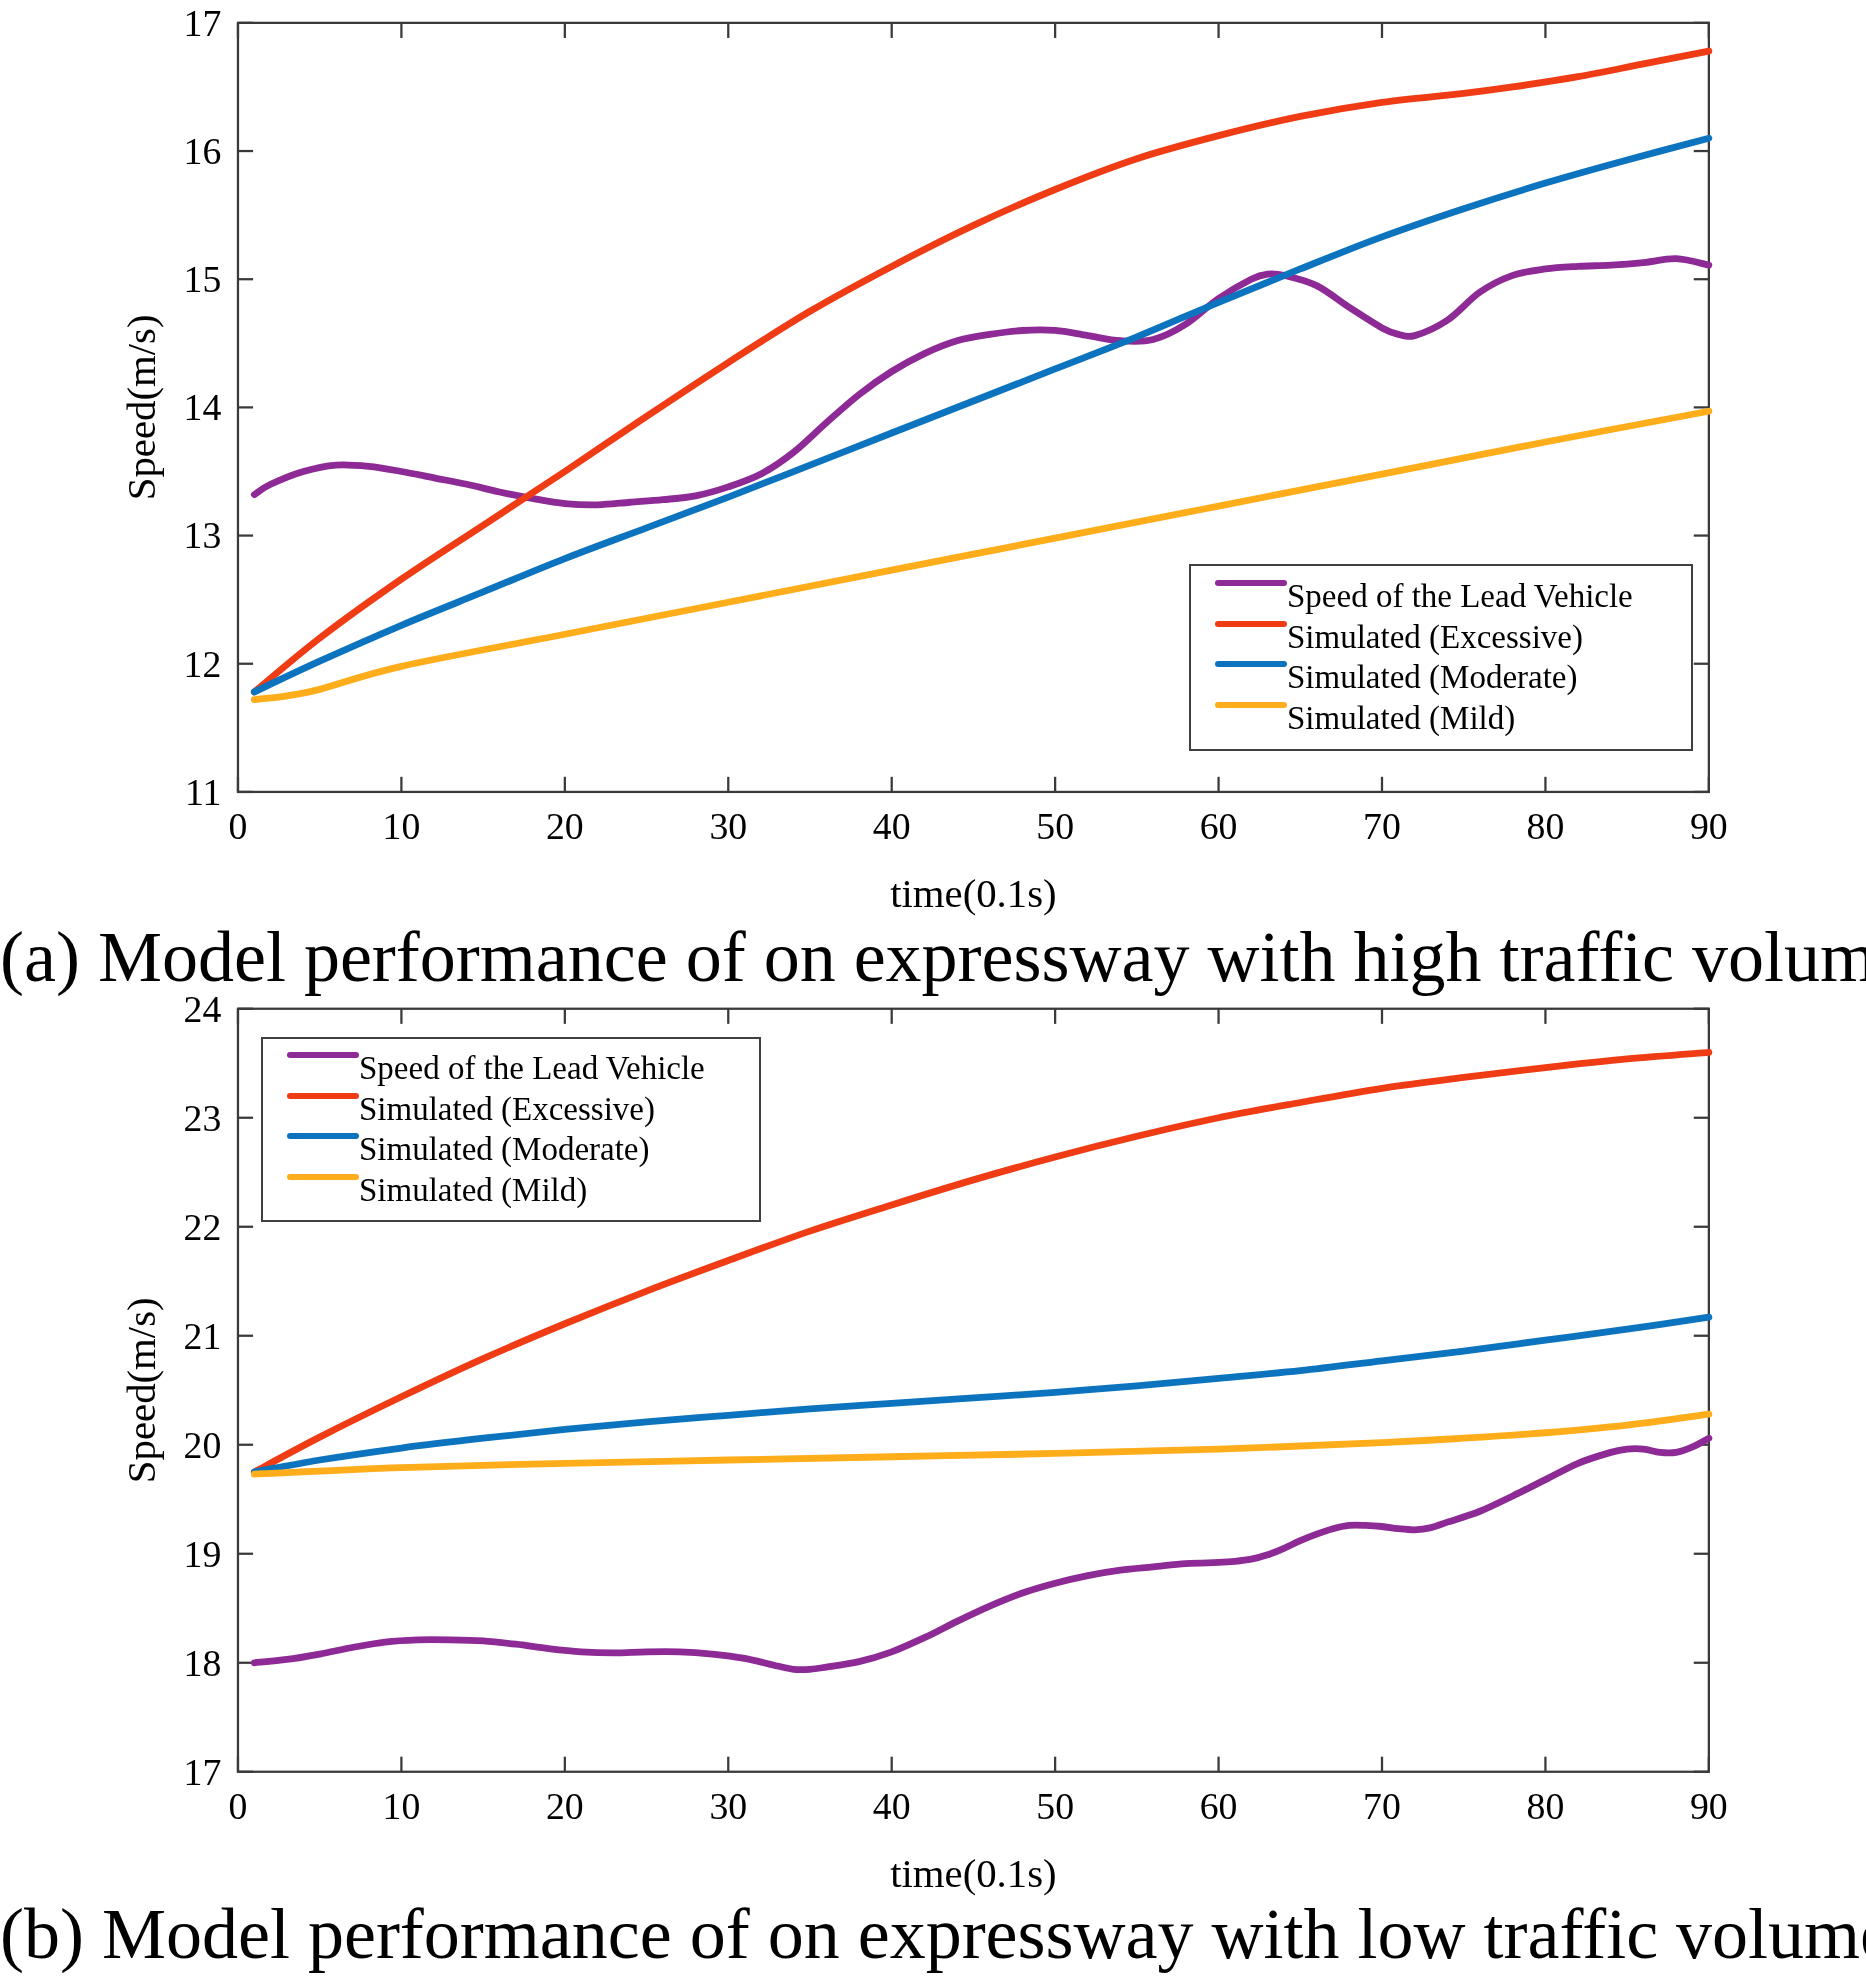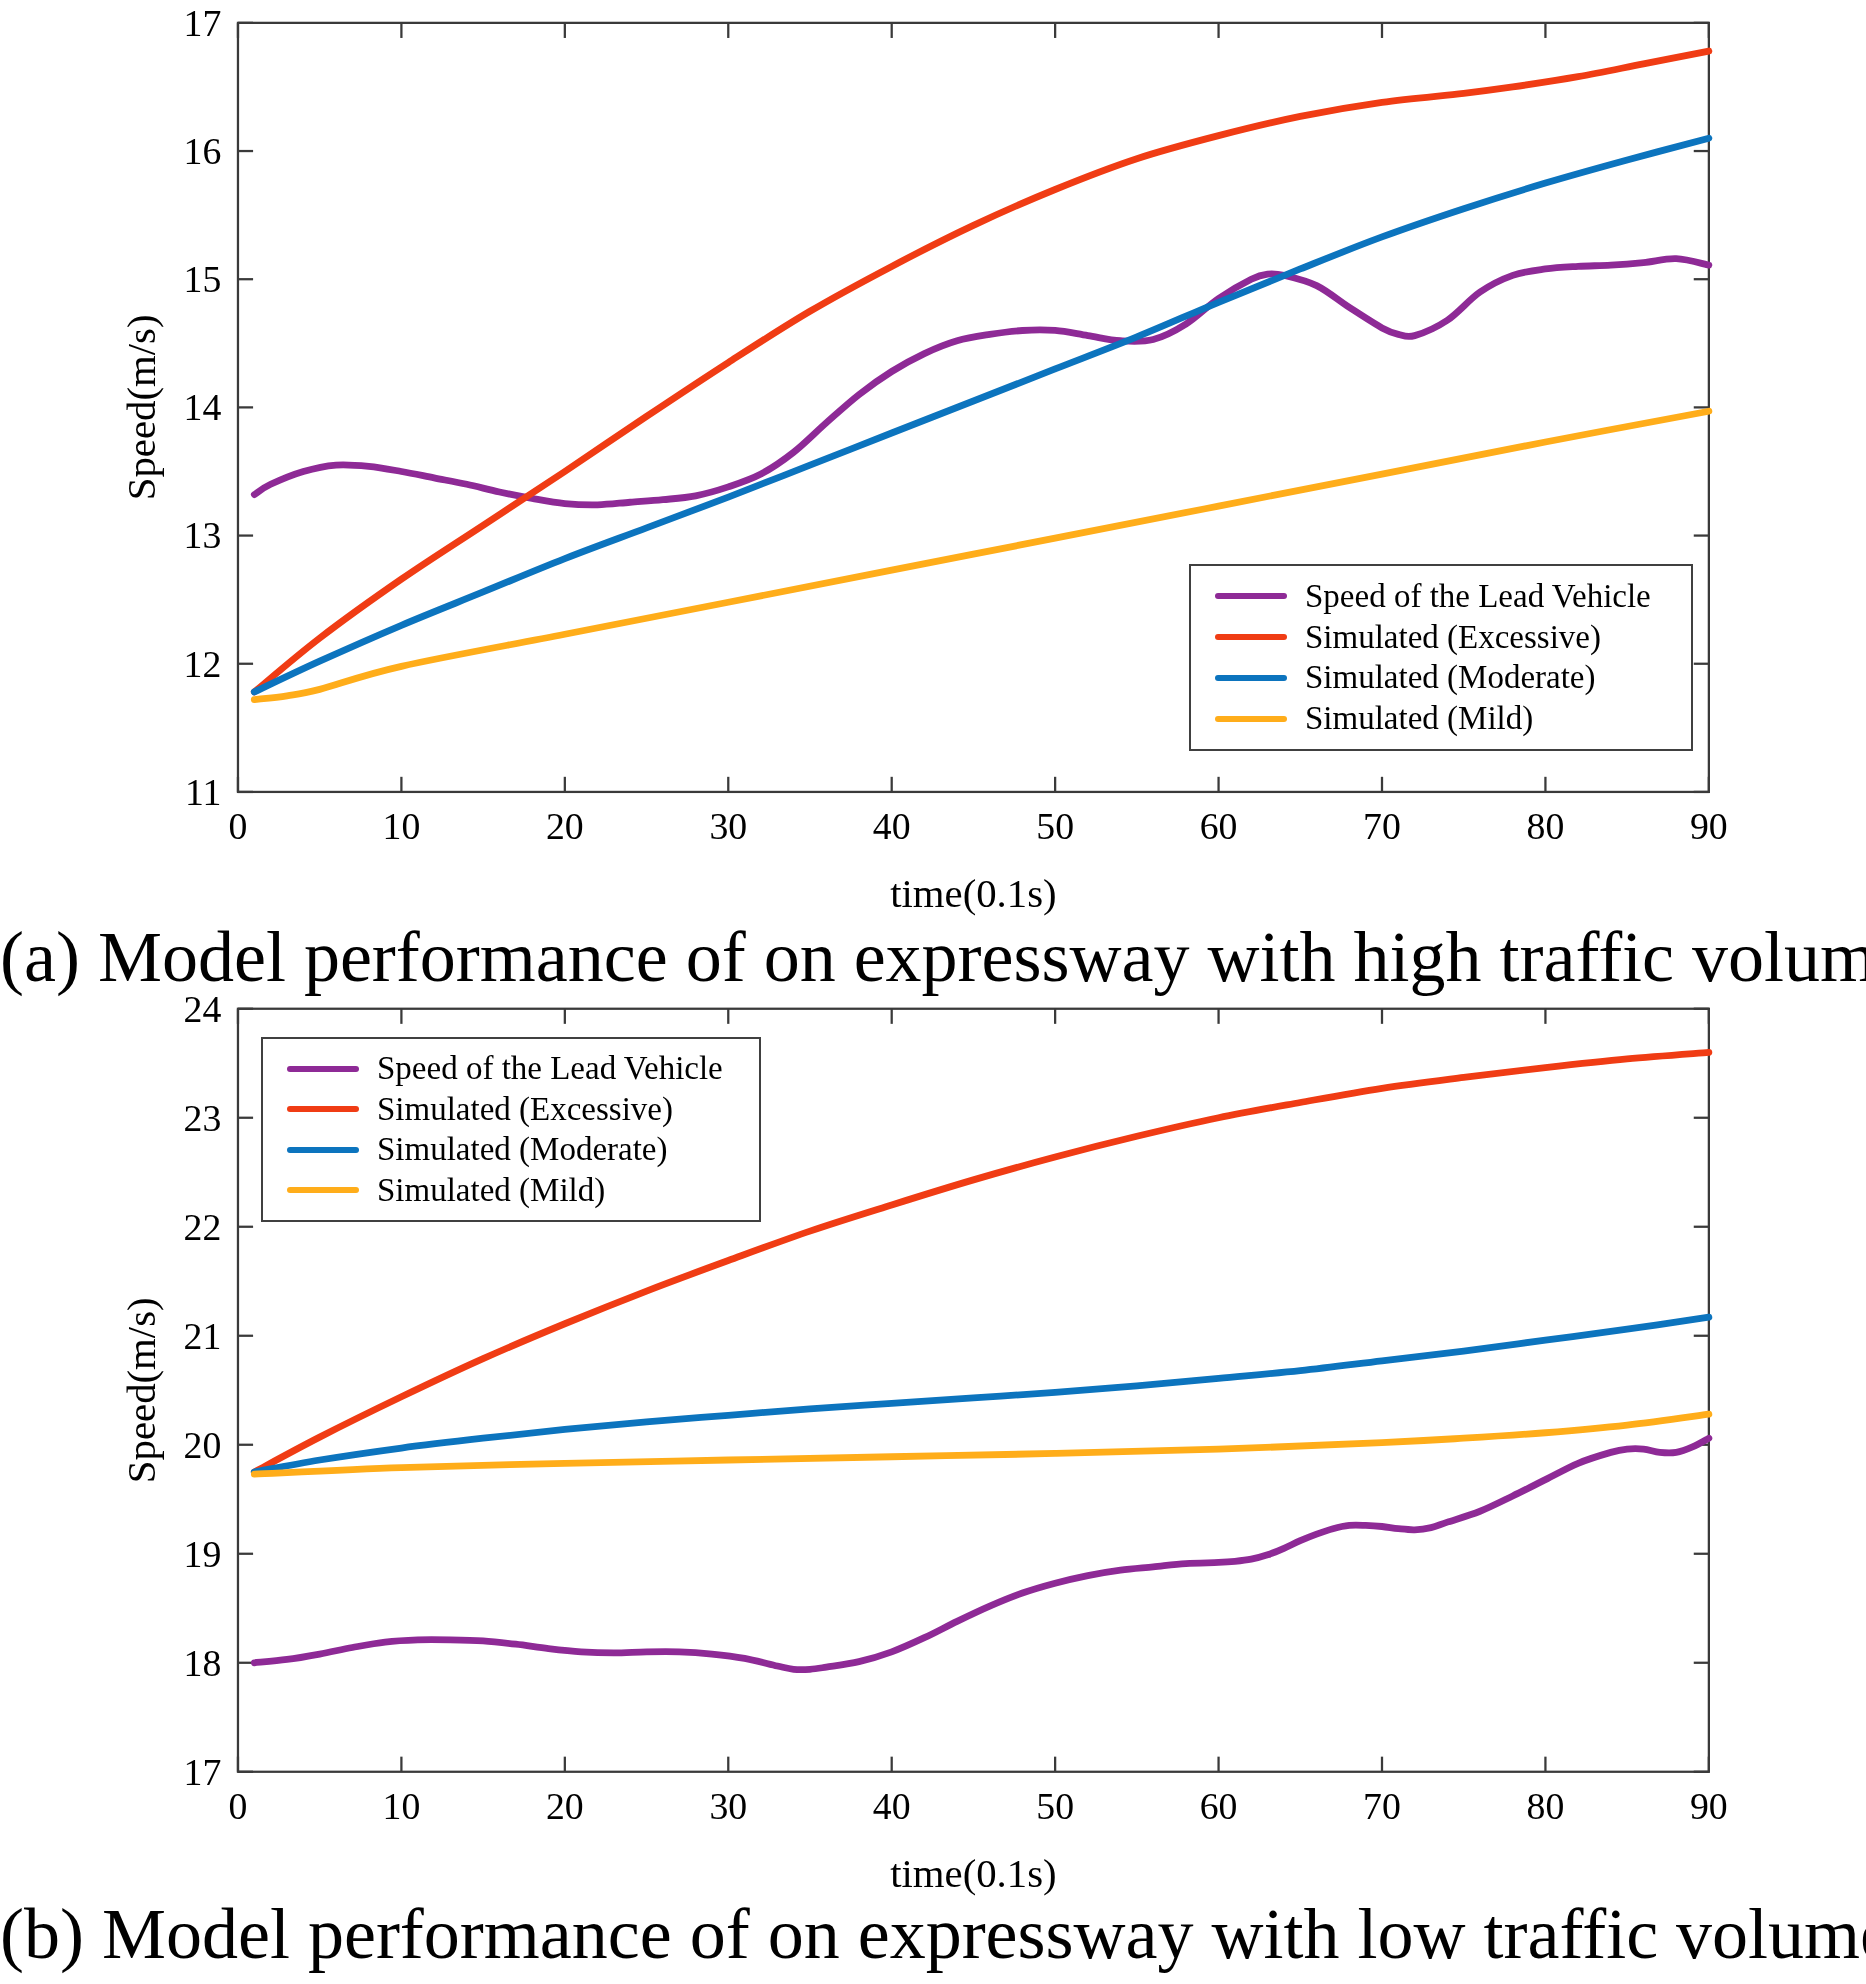--- a/index.html
+++ b/index.html
@@ -5,21 +5,21 @@
   html,body{margin:0;padding:0;background:#fff;}
   body{width:1866px;height:1985px;position:relative;font-family:"Liberation Serif","DejaVu Serif",serif;}
   #figure{position:absolute;left:0;top:0;width:1866px;height:1985px;background:#fff;}
   #charts-svg{position:absolute;left:0;top:0;}
   .caption{position:absolute;left:0;width:1866px;text-align:center;font-size:72px;color:#000;
            white-space:nowrap;letter-spacing:0px;}
   #caption-a{top:916px;}
   #caption-b{top:1893px;}
   .legend{position:absolute;background:#ffffff;border:2.3px solid #404040;box-sizing:border-box;
           display:flex;flex-direction:column;justify-content:space-evenly;padding:6px 7.6px 6px 24px;}
-  .legend-row{display:flex;align-items:center;gap:18px;}
+  .legend-row{display:flex;align-items:flex-start;}
   .legend-swatch{width:72px;height:6px;border-radius:3px;flex:none;}
   .legend-label{font-size:33px;color:#000;white-space:nowrap;line-height:1;}
   svg text{font-family:"Liberation Serif","DejaVu Serif",serif;fill:#000;}
 </style>
 </head>
 <body>
 
 <div id="figure">
   <div id="charts-mount">
       <svg id="charts-svg" width="1866" height="1985" viewBox="0 0 2470 2627">

